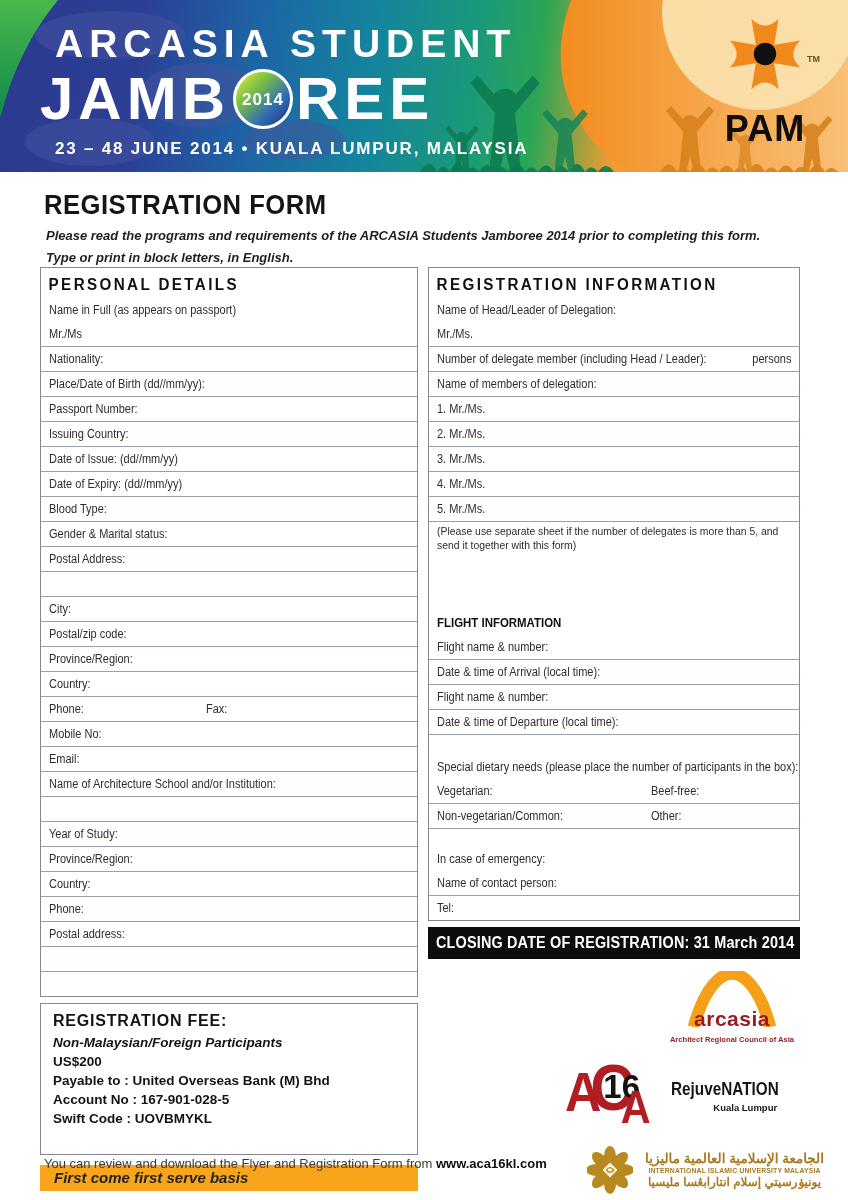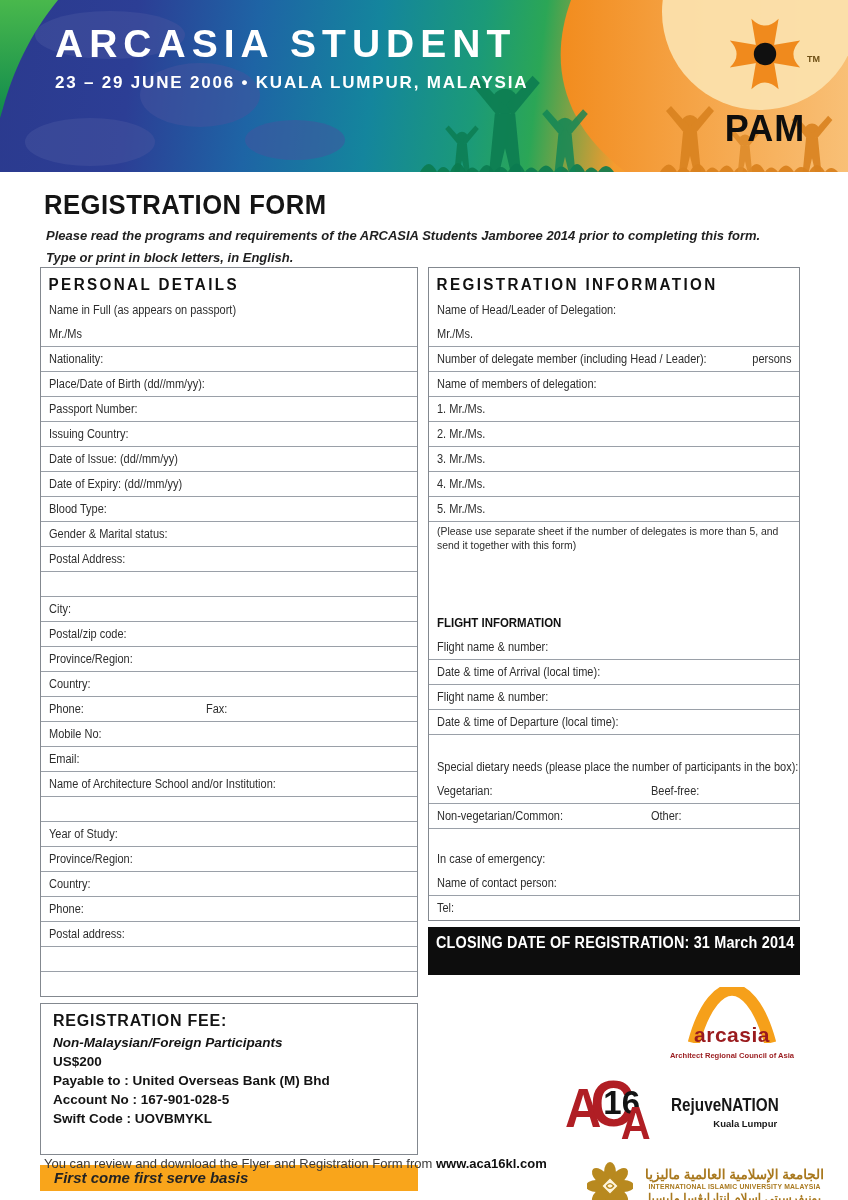--- a/index.html
+++ b/index.html
@@ -55,21 +55,21 @@
   .l2.right{right:8px;transform-origin:100% 50%}
 
   .fee-box{border:1px solid #83888f;margin-top:6px;padding:8px 12px 26px;color:#141414;box-sizing:border-box}
   .fee-box h3{margin:0 0 3px;font-size:16px;font-weight:700;letter-spacing:.8px}
   .fee-box p{margin:0;font-size:13.5px;font-weight:700;line-height:19px}
   .fee-sub{font-style:italic}
 
   .serve-banner{margin-top:10px;height:26px;line-height:26px;background:#F9A51B;
       font-size:15px;font-weight:700;font-style:italic;color:#232323;padding-left:14px}
 
-  .closing-bar{margin-top:6px;height:48px;line-height:32px;background:#0d0d0d;color:#fff;
+  .closing-bar{margin-top:6px;height:32px;line-height:32px;background:#0d0d0d;color:#fff;
       padding-left:8px;white-space:nowrap}
   .closing-bar span{display:inline-block;font-size:16px;font-weight:700;letter-spacing:.2px;
       transform:scaleX(.9);transform-origin:0 50%}
 
   
   .logos{margin-top:12px;display:flex;flex-direction:column;align-items:flex-end}
   .arcasia-logo{width:132px;text-align:center;margin-right:2px}
   .arch-wrap{position:relative;height:56px}
   .arch-wrap svg{width:96px;height:56px}
   .arcasia-word{position:absolute;bottom:-4px;left:0;width:100%;font-size:21px;font-weight:700;
@@ -134,21 +134,28 @@
       <path d="M660,172 q9,-15 17,0 q6,-9 13,0 q8,-16 16,0 q6,-9 13,0 q8,-13 15,0 q7,-10 14,0 q9,-16 17,0 q6,-9 13,0 q8,-13 16,0 q7,-10 15,0 q8,-14 16,0 q6,-8 13,0 Z" fill="#D9821F" opacity=".95"></path>
       <use href="#fig" transform="translate(690,171) scale(1.0)" fill="#D9821F" opacity=".9"></use>
       <use href="#fig" transform="translate(745,171) scale(0.65)" fill="#DE8B2A" opacity=".9"></use>
       <use href="#fig" transform="translate(812,171) scale(0.85)" fill="#D9821F" opacity=".9"></use>
     </g>
     <path d="M0,0 L58,0 C30,34 13,72 3,108 L0,118 Z" fill="url(#gg)"></path>
   </svg>
 
   <div class="banner-text">
     <div class="t1">ARCASIA STUDENT</div>
-    <div class="dateline">23 – 29 JUNE 2006 • KUALA LUMPUR, MALAYSIA</div>
+    <div class="t2">
+      <span>JAMB</span>
+      <span class="globe">
+        <b>2014</b>
+      </span>
+      <span>REE</span>
+    </div>
+    <div class="dateline">23 – 48 JUNE 2014 • KUALA LUMPUR, MALAYSIA</div>
   </div>
 
   <div class="pam-block">
     <svg class="pam-star" viewBox="0 0 100 100">
       <g fill="#F08A1D">
         <path d="M40,47 L33,6 Q50,23 67,6 L60,47 Z"></path>
         <path d="M40,47 L33,6 Q50,23 67,6 L60,47 Z" transform="rotate(90 50 50)"></path>
         <path d="M40,47 L33,6 Q50,23 67,6 L60,47 Z" transform="rotate(180 50 50)"></path>
         <path d="M40,47 L33,6 Q50,23 67,6 L60,47 Z" transform="rotate(270 50 50)"></path>
       </g>

